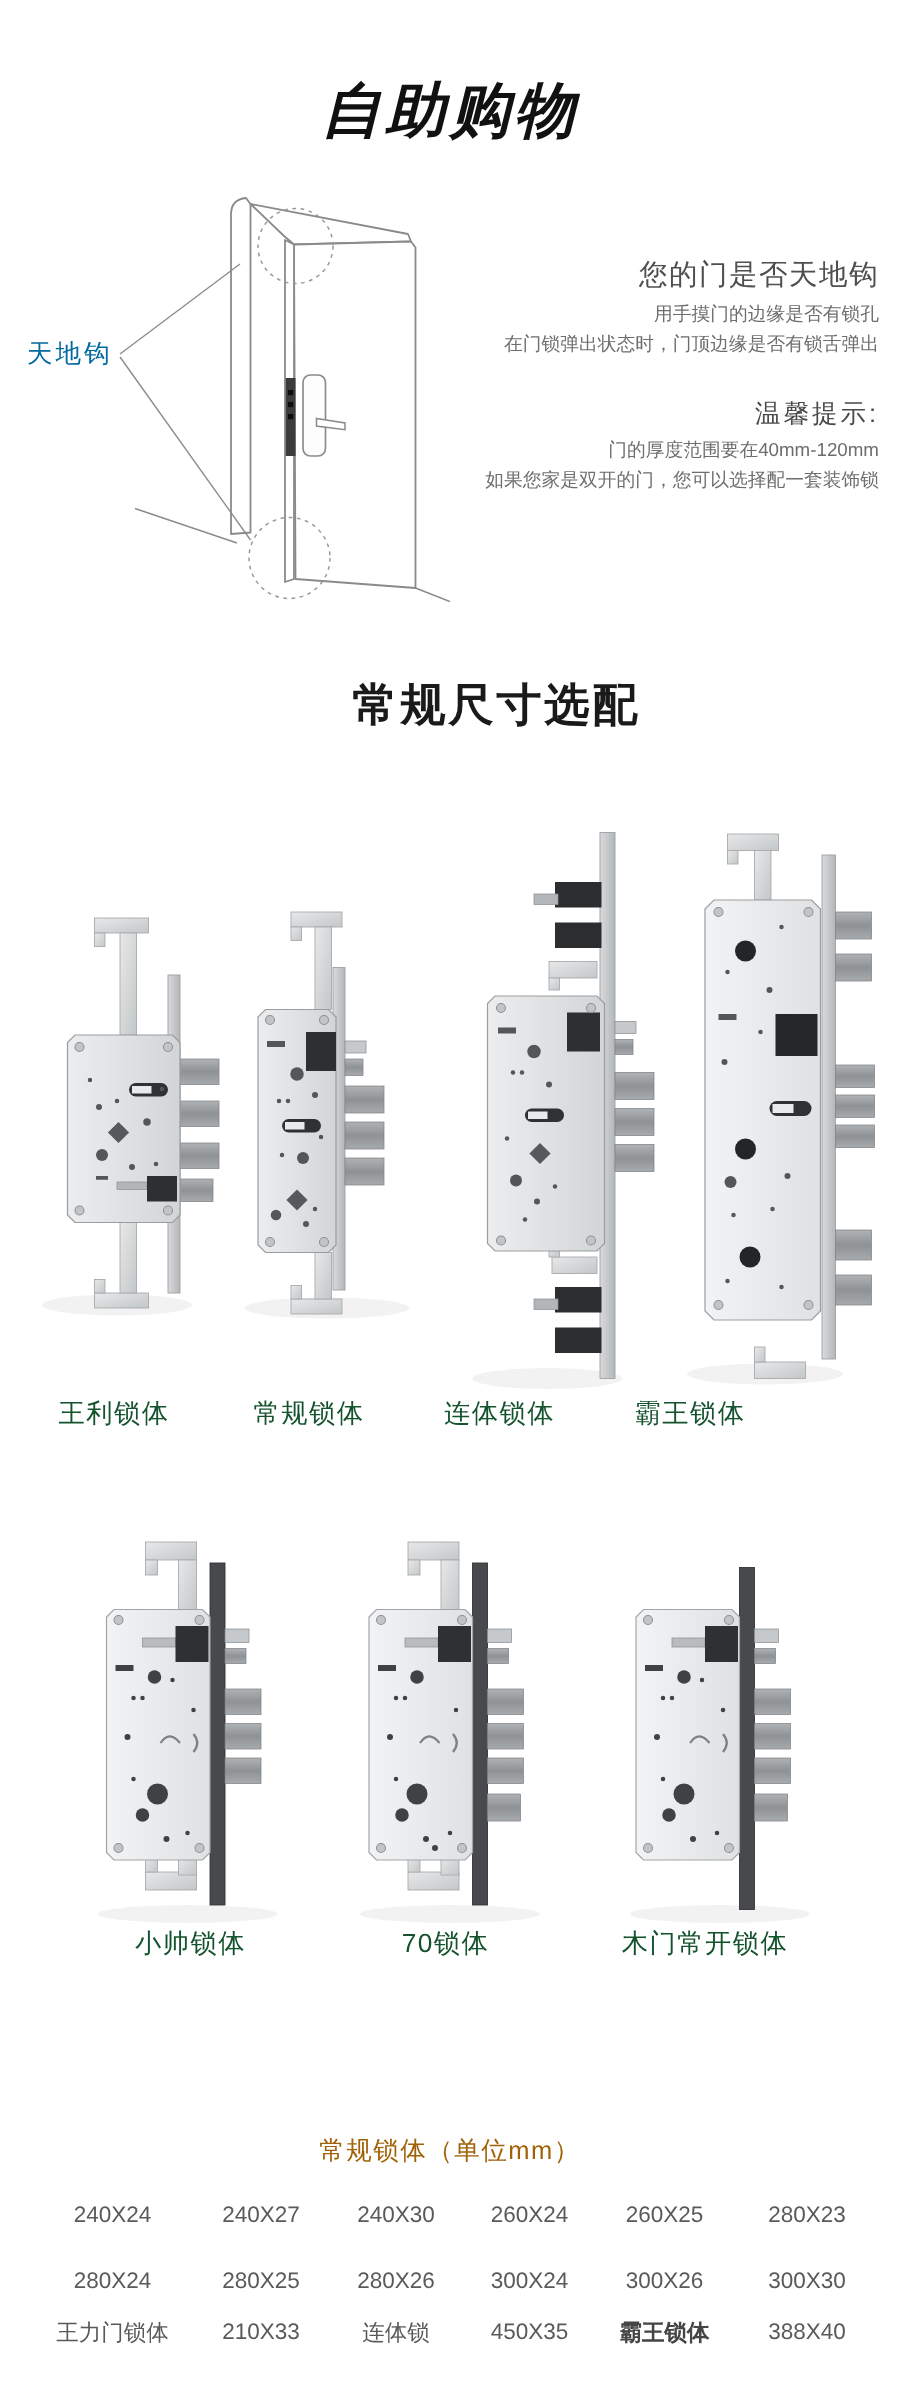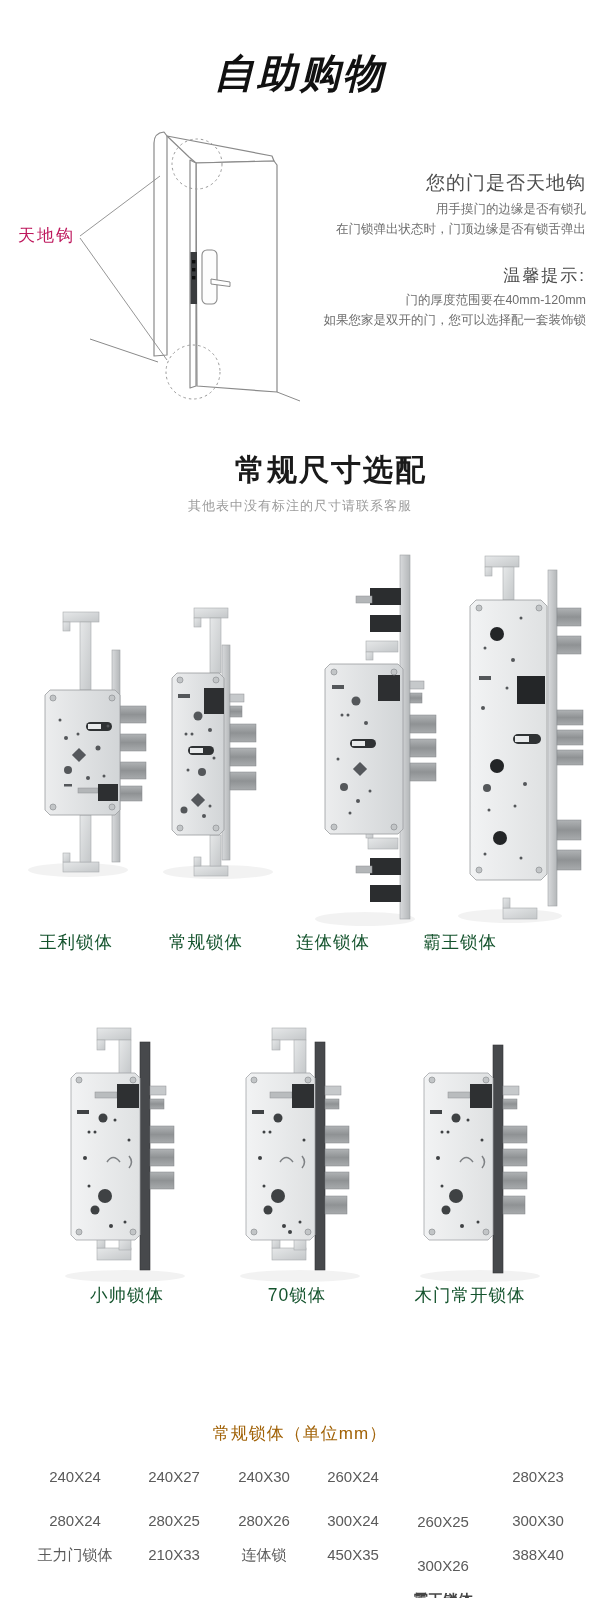--- a/index.html
+++ b/index.html
@@ -1,36 +1,36 @@
 <!DOCTYPE html>
 <html><head>
 <meta charset="utf-8">
 <style>
   html,body{margin:0;padding:0;background:#fff;}
   .page{position:relative;width:600px;height:1598px;background:#ffffff;overflow:hidden;
         font-family:"Liberation Sans","DejaVu Sans",sans-serif;}
   .abs{position:absolute;}
   .main-title{top:46px;left:0;width:600px;text-align:center;font-size:40px;font-weight:700;
               color:#111;letter-spacing:3px;font-style:italic;}
-  .door-label{left:18px;top:224px;font-size:17px;color:#be185d;letter-spacing:2px;}
+  .door-label{left:18px;top:224px;font-size:17px;color:#0369a1;letter-spacing:2px;}
   .door-text{left:301px;top:170px;width:285px;color:#4a4a4a;text-align:right;}
   .door-text .heading{font-size:19px;color:#4f4f4f;letter-spacing:1px;}
   .door-text .block-title{margin-top:26px;font-size:16px;font-weight:500;color:#4a4a4a;letter-spacing:1px;}
   .door-text .tip-title{margin-top:28px;font-size:17px;font-weight:500;color:#4a4a4a;letter-spacing:2px;}
   .door-text .line{margin-top:7px;font-size:12.5px;color:#6e6e6e;line-height:13px;}
   .door-text .line.first{}
   .section-title{top:450px;left:0;width:600px;text-align:center;font-size:30px;font-weight:700;
                  color:#1a1a1a;letter-spacing:2px;margin-left:31px;}
   .section-sub{top:497px;left:0;width:600px;text-align:center;font-size:13px;color:#9b9b9b;letter-spacing:1px;}
   .lock-label{height:24px;text-align:center;font-size:17.5px;color:#14532d;letter-spacing:1px;}
   .table-title{top:1422px;left:0;width:600px;text-align:center;font-size:17px;color:#a16207;letter-spacing:1px;}
   .trow{left:0;width:600px;height:20px;}
   .tcell{position:absolute;width:110px;text-align:center;font-size:15px;color:#5a5a5a;}
   .tcell.bold{font-weight:600;color:#454545;}
-  .c0{left:20px;} .c1{left:119px;} .c2{left:209px;} .c3{left:298px;} .c4{left:388px;margin-top:45px;} .c5{left:483px;}
+  .c0{left:20px;} .c1{left:119px;} .c2{left:209px;} .c3{left:298px;} .c4{left:388px;} .c5{left:483px;}
   svg{display:block;}
 </style>
 </head>
 <body>
 
 <div class="page">
 
   <svg width="0" height="0" style="position:absolute">
     <defs>
       <linearGradient id="gBody" x1="0" y1="0" x2="1" y2="0">
@@ -86,21 +86,20 @@
   <div class="abs door-text">
     <div class="heading">您的门是否天地钩</div>
     <div class="line first">用手摸门的边缘是否有锁孔</div>
     <div class="line">在门锁弹出状态时，门顶边缘是否有锁舌弹出</div>
     <div class="tip-title">温馨提示:</div>
     <div class="line first">门的厚度范围要在40mm-120mm</div>
     <div class="line">如果您家是双开的门，您可以选择配一套装饰锁</div>
   </div>
 
   <div class="abs section-title">常规尺寸选配</div>
-  <div class="abs section-sub">其他表中没有标注的尺寸请联系客服</div>
 
   <svg class="abs" style="left:20px;top:598px" width="140" height="288" viewBox="0 0 140 288">
     <ellipse cx="58" cy="272" rx="50" ry="7" fill="#000" opacity="0.05"></ellipse>
     <g fill="url(#gHook)" stroke="#a8abad" stroke-width="0.6">
       <rect x="43" y="14" width="36" height="10"></rect>
         <rect x="43" y="24" width="7" height="9"></rect>
         <rect x="60" y="24" width="11" height="68"></rect>
       <rect x="43" y="264" width="36" height="10"></rect>
         <rect x="43" y="255" width="7" height="9"></rect>
         <rect x="60" y="217" width="11" height="47"></rect>

